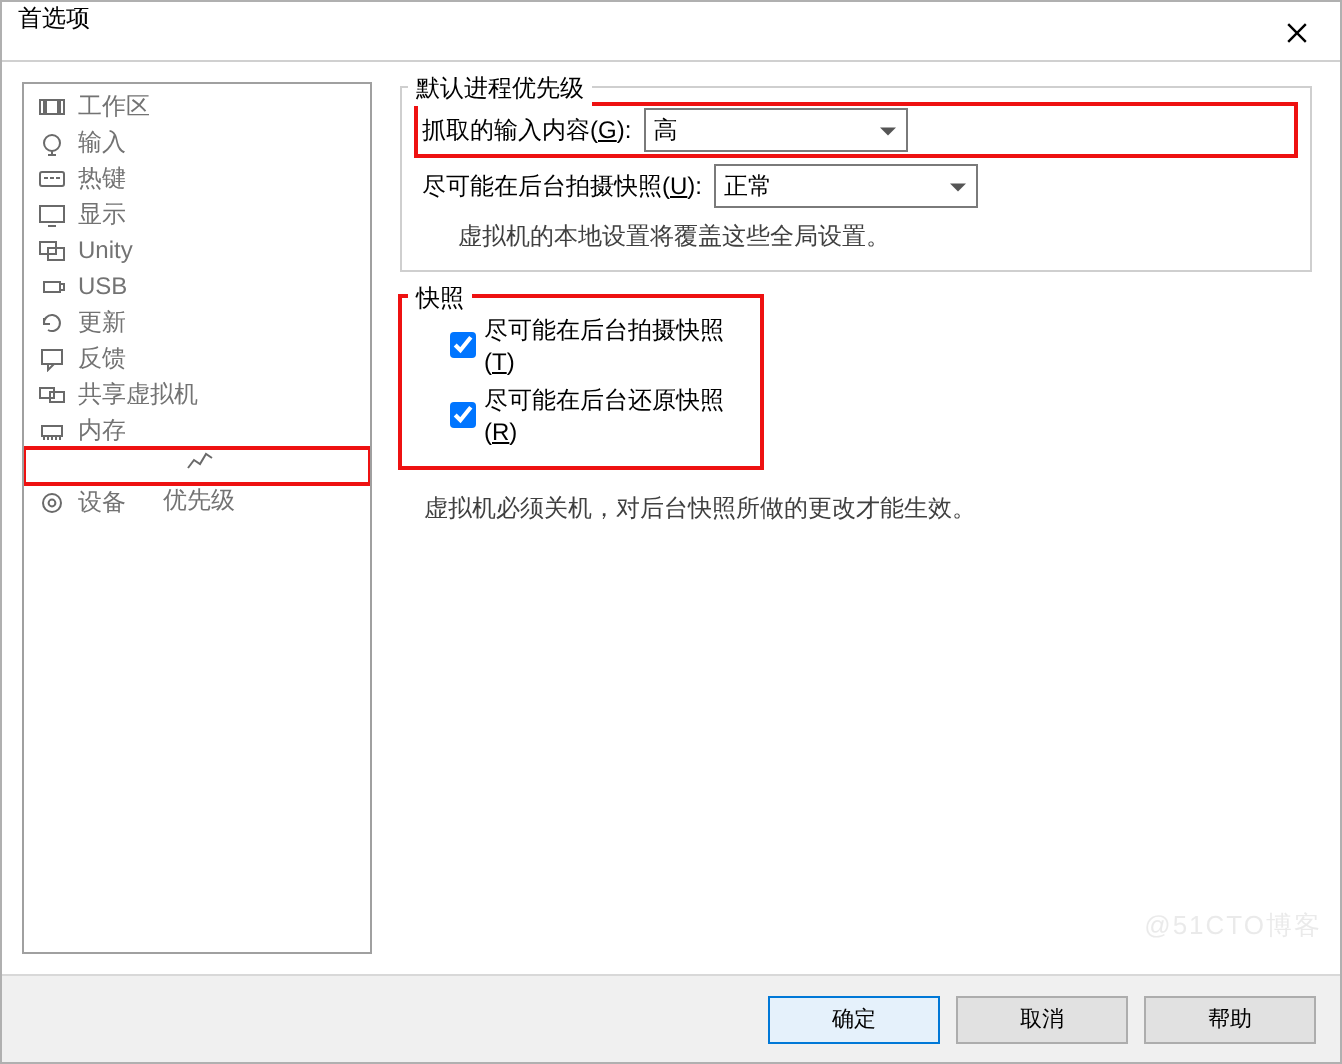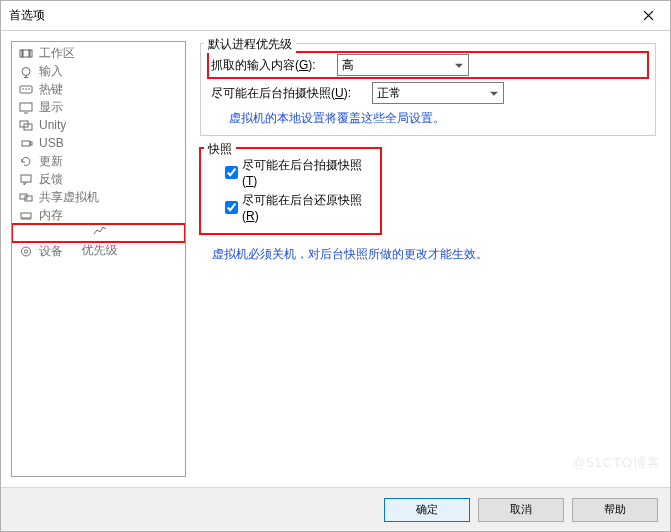--- a/index.html
+++ b/index.html
@@ -17,21 +17,21 @@
   height: 532px;
   border: 1px solid #b0b0b0;
   background: #fff;
   display: flex;
   flex-direction: column;
 }
 .titlebar {
   height: 30px;
   border-bottom: 1px solid #d0d0d0;
   display: flex;
-  align-items: center;
+  align-items: flex-start;
   padding: 0 0 0 8px;
   background: #fff;
 }
 .titlebar .title { flex: 1; font-size: 12px; }
 .titlebar .close-btn {
   width: 44px;
   height: 30px;
   display: flex;
   align-items: center;
   justify-content: center;
@@ -92,21 +92,21 @@
   top: -8px;
   left: 3px;
   background: #fff;
   padding: 0 4px;
   font-size: 12px;
 }
 .formrow {
   display: flex;
   align-items: center;
   margin-bottom: 6px;
-  gap: 21px;
+  gap: 6px;
 }
 .formrow label { white-space: nowrap; }
 .formrow select {
   font-family: inherit;
   font-size: 12px;
   height: 22px;
   border: 1px solid #7a7a7a;
   background: #fff;
   padding: 0 20px 0 4px;
   appearance: none;
@@ -123,21 +123,21 @@
   right: 6px;
   top: 50%;
   transform: translateY(-30%);
   border-left: 4px solid transparent;
   border-right: 4px solid transparent;
   border-top: 4px solid #555;
   pointer-events: none;
 }
 .note {
   margin-left: 18px;
-  color: #1d4ed8;
+  color: #404040;
   margin-top: 2px;
 }
 .cb-row {
   display: flex;
   align-items: center;
   gap: 4px;
   margin-bottom: 4px;
 }
 .cb-row input[type="checkbox"] {
   width: 13px; height: 13px;

